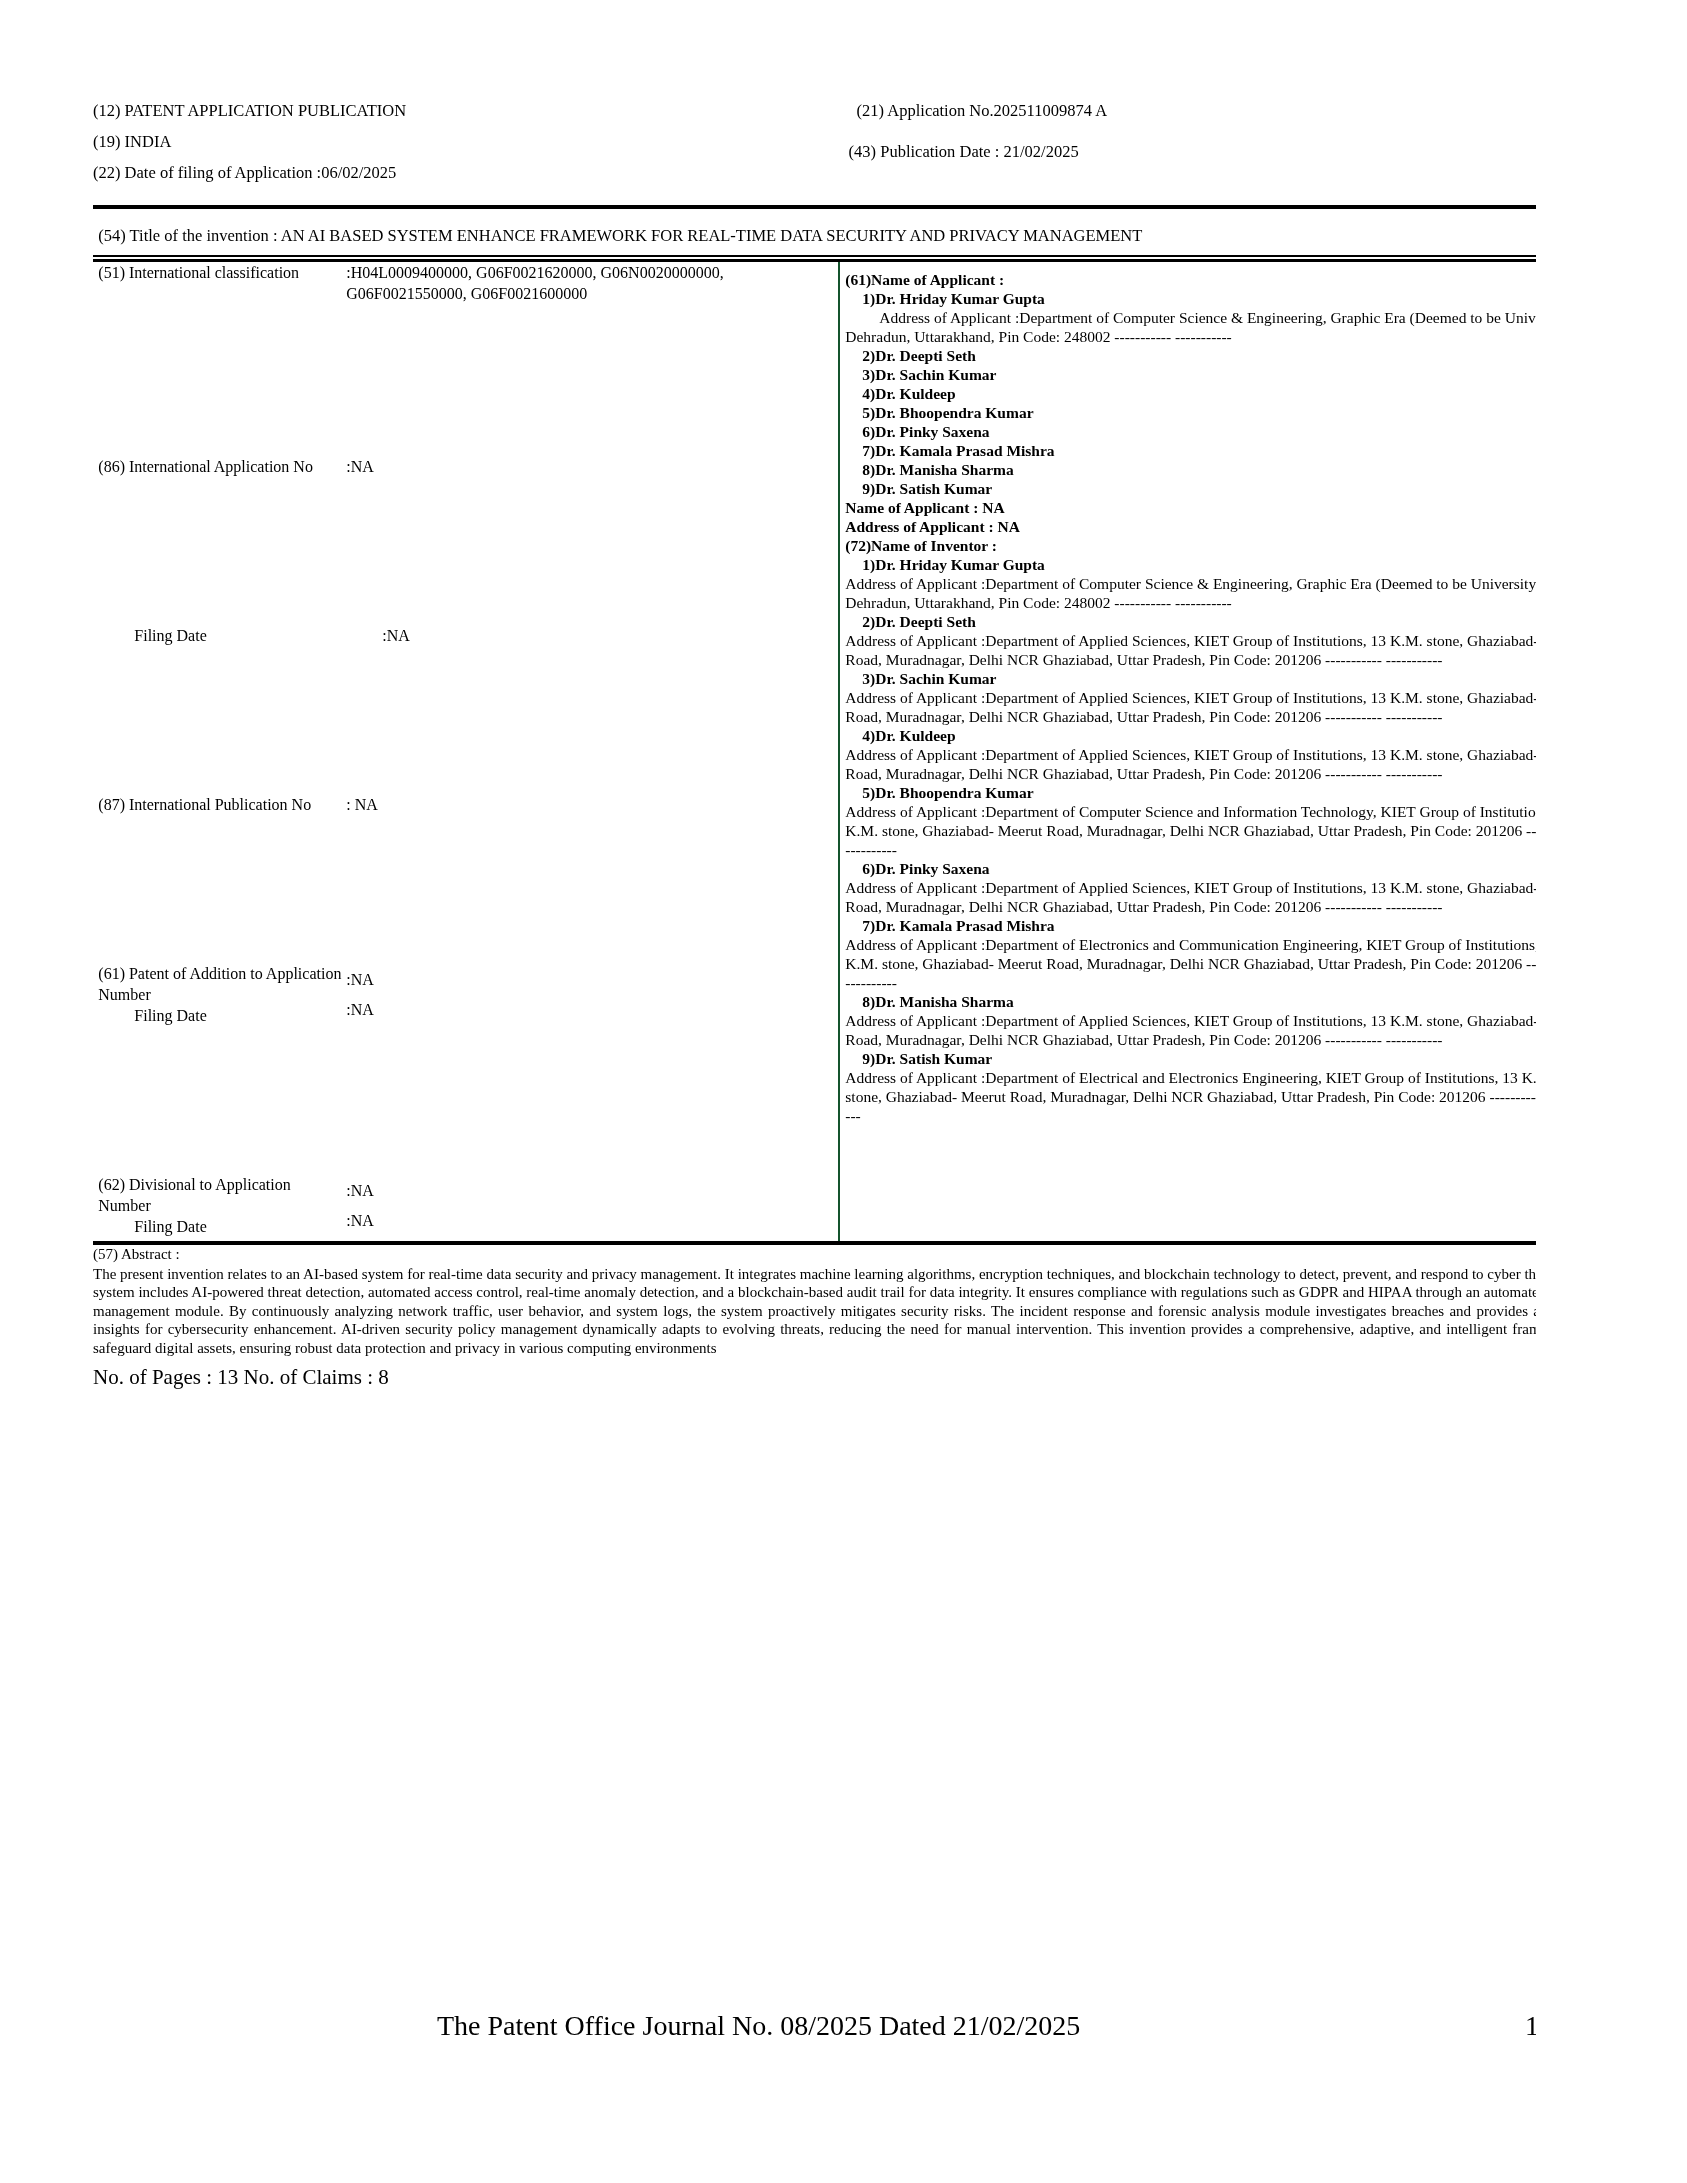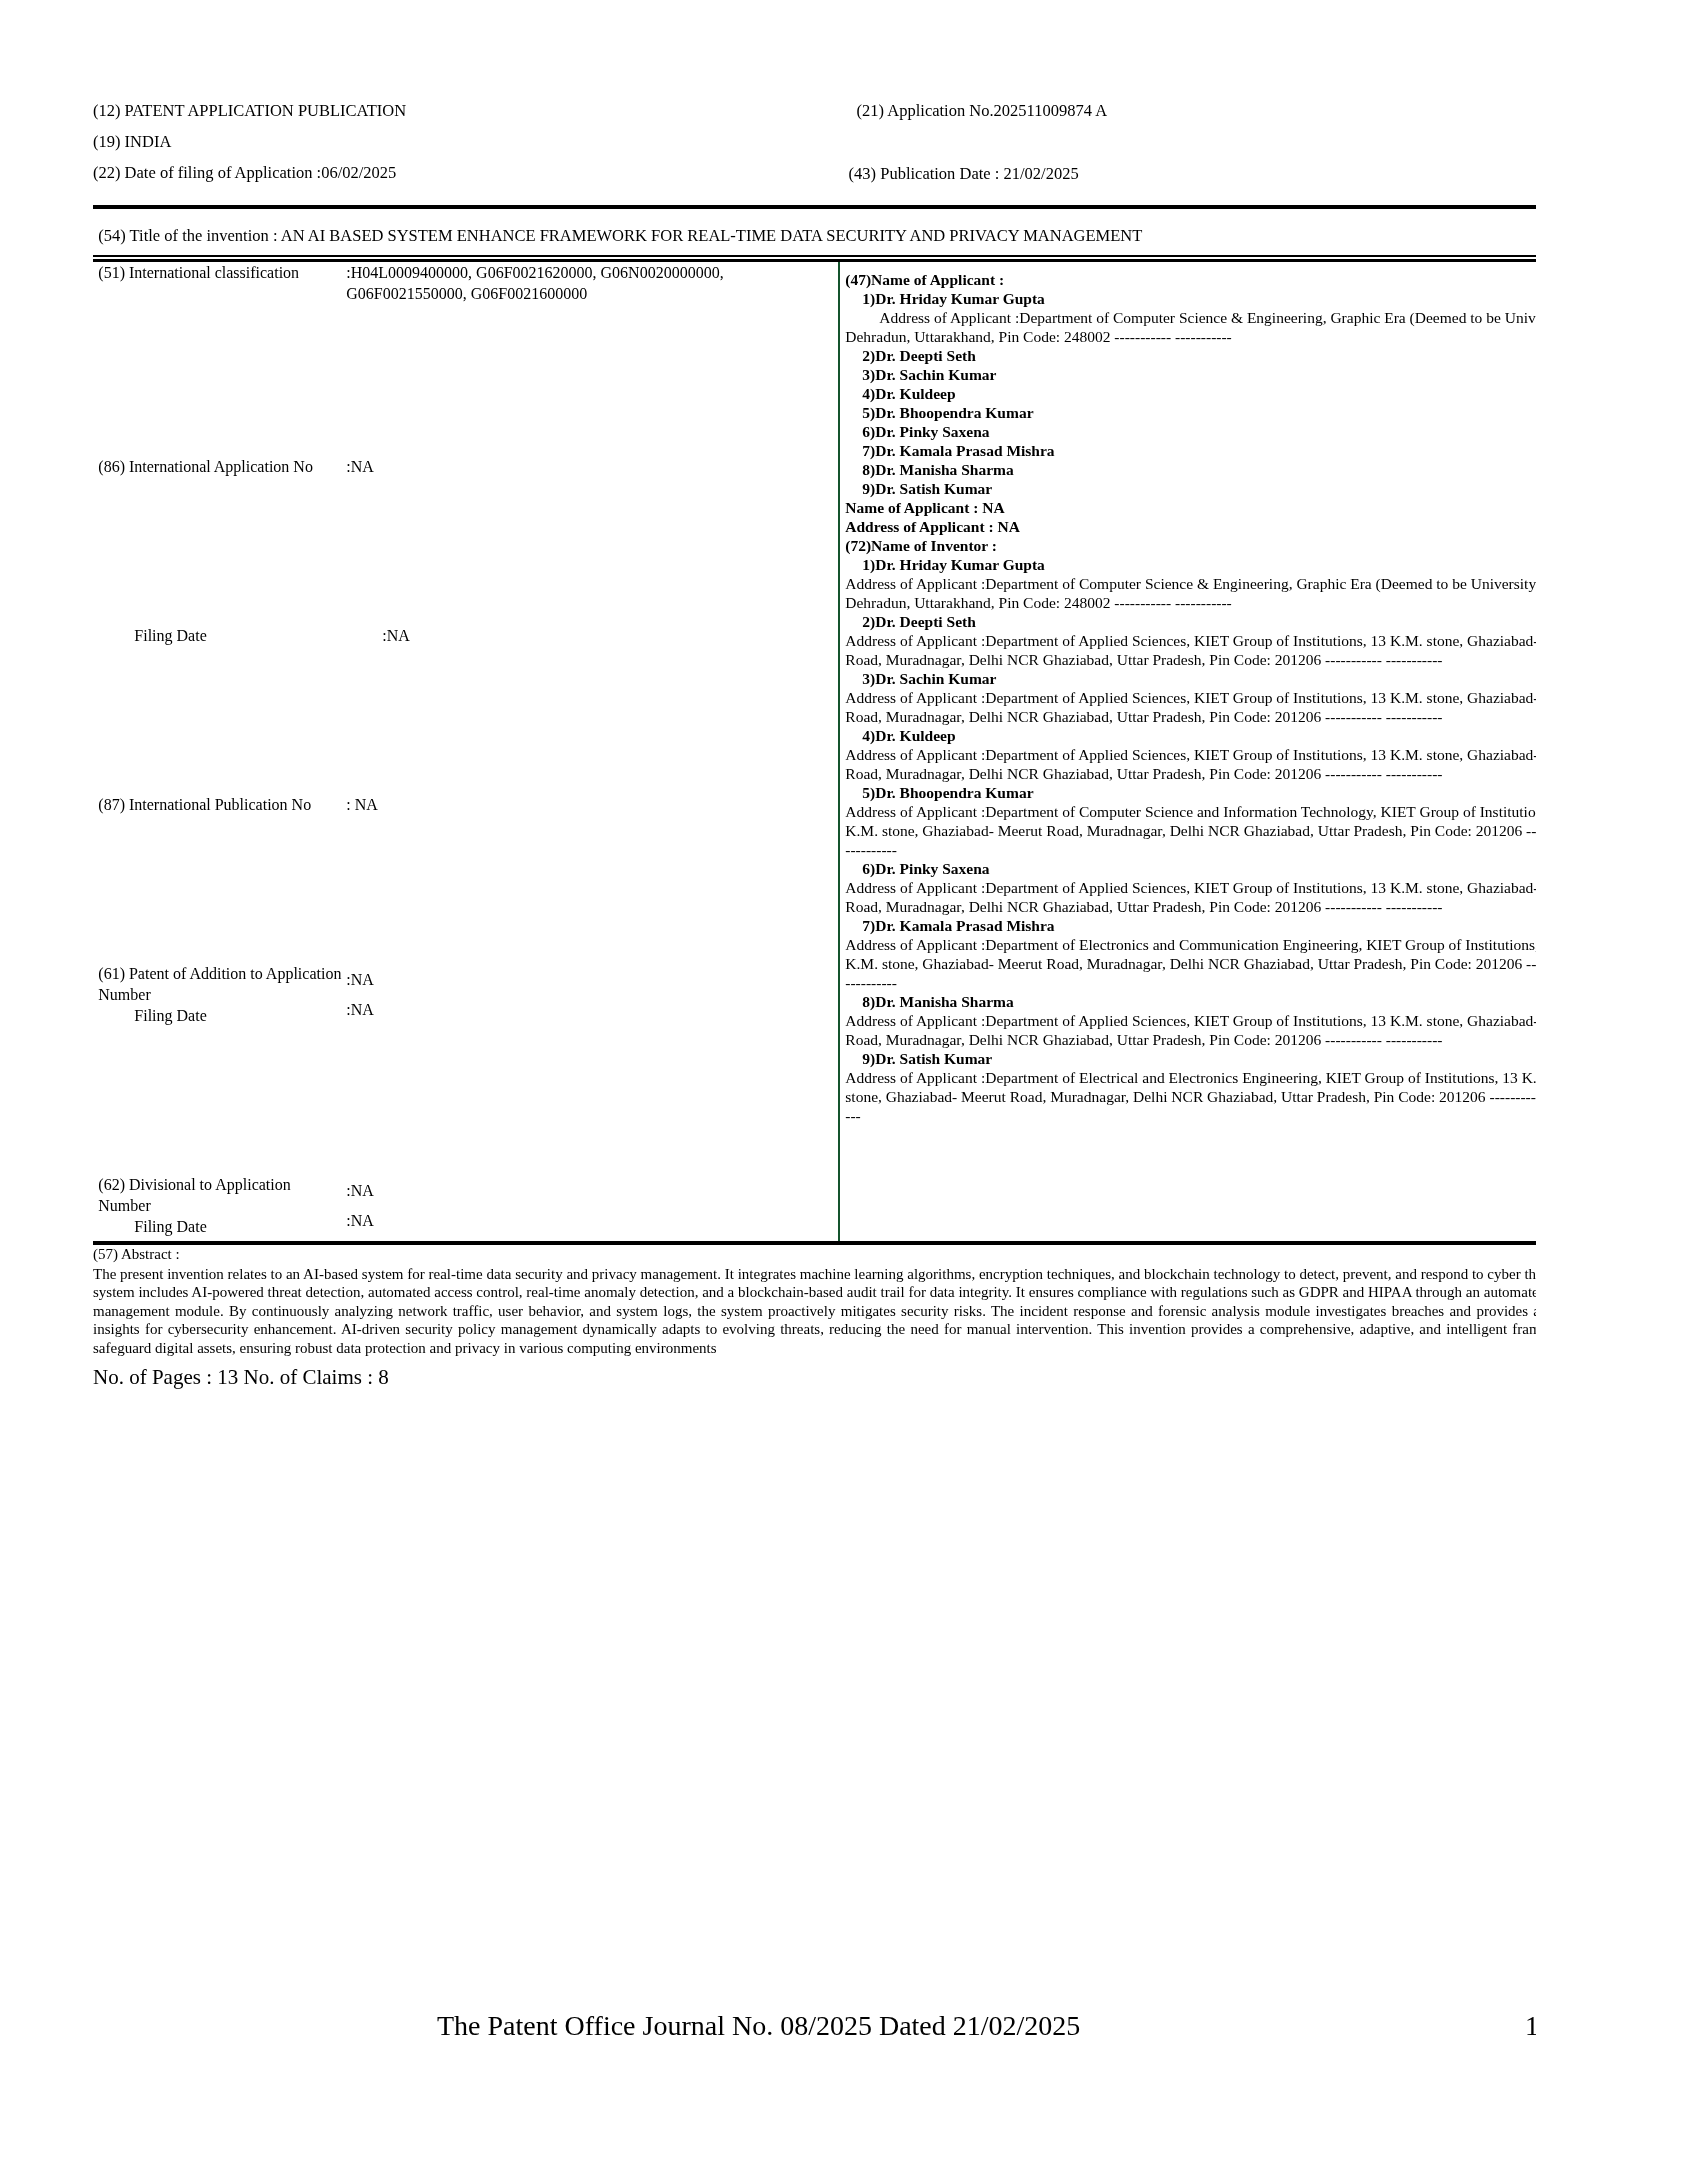--- a/index.html
+++ b/index.html
@@ -25,21 +25,21 @@
   
   .header {
     margin-top: 103px;
     display: flex;
     font-size: 16.5px;
     line-height: 16.5px;
   }
   .hcol-left { width: 749px; }
   .hcol-right { flex: 1; padding-left: 6.6px; }
   .hline { margin-bottom: 14.6px; white-space: nowrap; }
-  .hline-gap { margin-bottom: 46px; white-space: nowrap; padding-left: 8px; }
+  .hline-gap { margin-bottom: 24px; white-space: nowrap; padding-left: 8px; }
   
   .rule-thick {
     height: 4px;
     background: #000;
     margin-top: 8.6px;
   }
   .rule-double {
     border-top: 2.6px solid #000;
     border-bottom: 3.3px solid #000;
     height: 2px;
@@ -168,21 +168,21 @@
             <div class="filing-indent">Filing Date</div>
           </div>
           <div class="biblio-value stacked-na">
             <div>:NA</div>
             <div>:NA</div>
           </div>
         </div>
       </div>
 
       <div class="people-cell">
-        <div class="p-heading">(47)Name of Applicant :</div>
+        <div class="p-heading">(61)Name of Applicant :</div>
 
         <div class="p-name">1)Dr. Hriday Kumar Gupta</div>
         <div class="p-address first-indent">Address of Applicant :Department of Computer Science &amp; Engineering, Graphic Era (Deemed to be University), Dehradun, Uttarakhand, Pin Code: 248002 ----------- -----------</div>
         <div class="p-name">2)Dr. Deepti Seth</div>
         <div class="p-name">3)Dr. Sachin Kumar</div>
         <div class="p-name">4)Dr. Kuldeep</div>
         <div class="p-name">5)Dr. Bhoopendra Kumar</div>
         <div class="p-name">6)Dr. Pinky Saxena</div>
         <div class="p-name">7)Dr. Kamala Prasad Mishra</div>
         <div class="p-name">8)Dr. Manisha Sharma</div>

